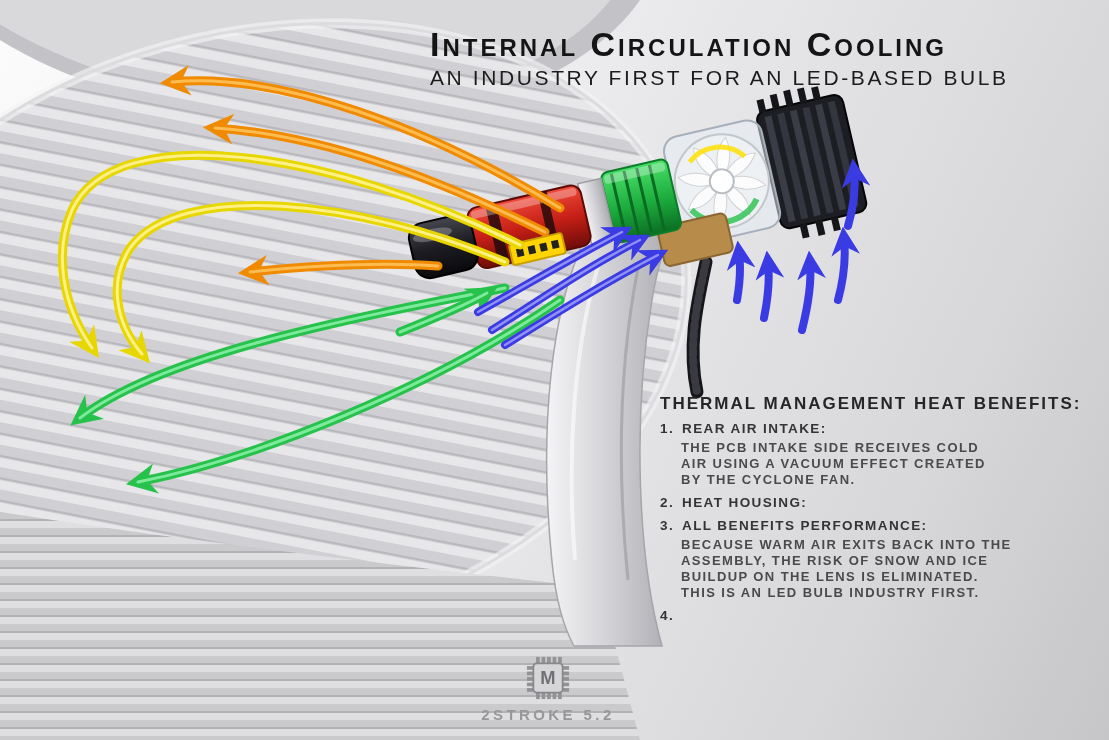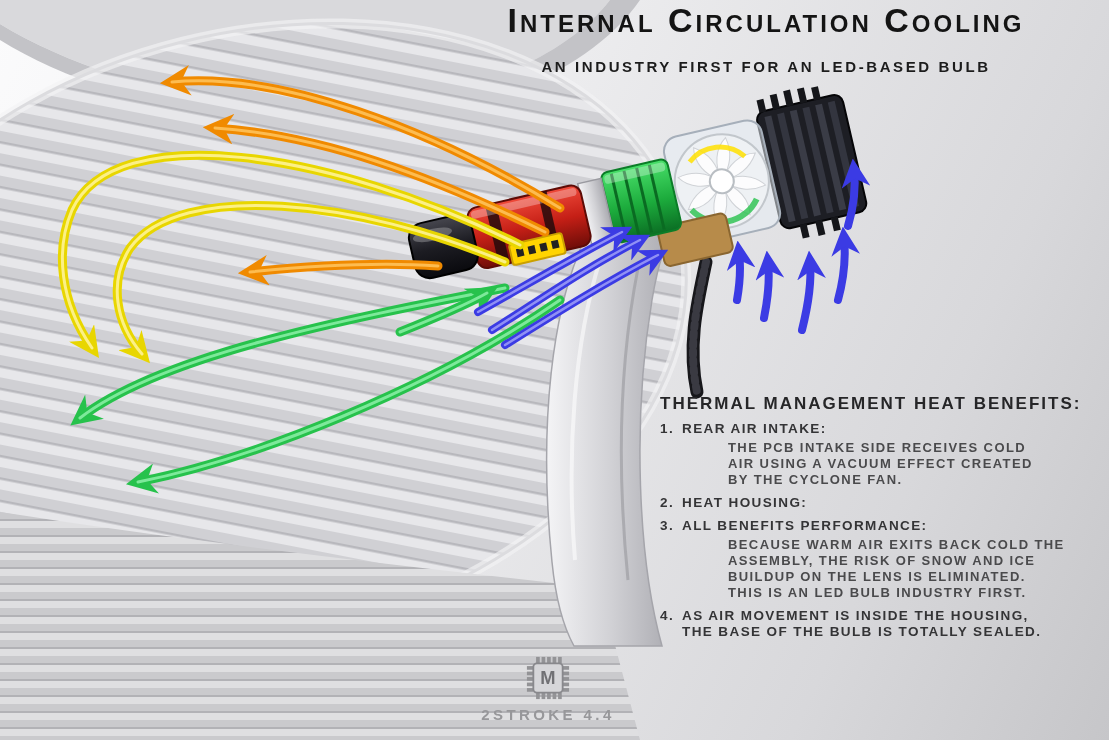--- a/index.html
+++ b/index.html
@@ -4,42 +4,42 @@
 <style>
   html,body{margin:0;padding:0;background:#9b9b9e;}
   .stage{
     position:relative;width:1109px;height:740px;overflow:hidden;
     font-family:"Liberation Sans",sans-serif;
     background:linear-gradient(115deg,#fbfbfc 0%,#ededef 40%,#d8d8db 78%,#c6c6c9 100%);
   }
   .art{position:absolute;left:0;top:0;width:1109px;height:740px;}
 
   
-  .title-block{position:absolute;left:430px;top:2px;width:672px;text-align:center;}
+  .title-block{position:absolute;left:430px;top:26px;width:672px;text-align:left;}
   .main-title{
     margin:0;font-size:34px;font-weight:700;color:#141414;
     font-variant:small-caps;letter-spacing:3px;line-height:1.1;
   }
   .sub-title{
-    margin-top:19px;font-size:15px;font-weight:700;color:#1c1c1c;
+    margin-top:3px;font-size:21px;font-weight:400;color:#1c1c1c;
     letter-spacing:2.6px;
   }
 
   
   .benefits{position:absolute;left:660px;top:394px;width:440px;color:#3d3d3f;}
   .benefits-heading{
     margin:0 0 7px 0;font-size:17px;font-weight:700;color:#262628;
     letter-spacing:2px;
   }
   .benefit{margin:0 0 7px 0;}
   .benefit-title{display:flex;font-size:13.5px;font-weight:700;letter-spacing:1.4px;color:#343436;line-height:16px;margin-bottom:3px;}
   .b-num{width:22px;flex:0 0 22px;}
   .b-label{white-space:pre-line;}
   .b-body{
-    margin-left:68px;font-size:13px;font-weight:700;letter-spacing:1.4px;
+    margin-left:21px;font-size:13px;font-weight:700;letter-spacing:1.4px;
     line-height:16px;color:#4a4a4c;white-space:pre-line;
   }
   .b-body:empty{display:none;}
 
   
   .logo{position:absolute;left:458px;top:656px;width:180px;text-align:center;}
   .chip{width:44px;height:44px;display:inline-block;}
   .chip-letter{font-family:"Liberation Sans",sans-serif;font-size:20px;font-weight:700;fill:#707074;}
   .logo-name{
     margin-top:2px;font-size:15px;font-weight:700;color:#97979a;letter-spacing:3.4px;
@@ -253,31 +253,29 @@
         <span class="b-num">2.</span>
         <span class="b-label">HEAT HOUSING:</span>
       </div>
     </div>
 
     <div class="benefit">
       <div class="benefit-title">
         <span class="b-num">3.</span>
         <span class="b-label">ALL BENEFITS PERFORMANCE:</span>
       </div>
-      <div class="b-body">BECAUSE WARM AIR EXITS BACK COLD THE
+      <div class="b-body">BECAUSE WARM AIR EXITS BACK INTO THE
 ASSEMBLY, THE RISK OF SNOW AND ICE
 BUILDUP ON THE LENS IS ELIMINATED.
 THIS IS AN LED BULB INDUSTRY FIRST.</div>
     </div>
 
     <div class="benefit">
       <div class="benefit-title">
         <span class="b-num">4.</span>
-        <span class="b-label">AS AIR MOVEMENT IS INSIDE THE HOUSING,
-THE BASE OF THE BULB IS TOTALLY SEALED.</span>
       </div>
 
     </div>
   </section>
 
   <footer class="logo">
     <svg class="chip" viewBox="0 0 48 48">
       <g fill="#939396">
         <rect x="11" y="1" width="4" height="7"></rect>
           <rect x="17" y="1" width="4" height="7"></rect>
@@ -296,16 +294,16 @@
           <rect x="1" y="35" width="7" height="4"></rect>
         <rect x="40" y="11" width="7" height="4"></rect>
           <rect x="40" y="17" width="7" height="4"></rect>
           <rect x="40" y="23" width="7" height="4"></rect>
           <rect x="40" y="29" width="7" height="4"></rect>
           <rect x="40" y="35" width="7" height="4"></rect>
       </g>
       <rect x="8" y="8" width="32" height="32" rx="4" fill="#d6d6d9" stroke="#88888c" stroke-width="2"></rect>
       <text class="chip-letter" x="24" y="31" text-anchor="middle">M</text>
     </svg>
-    <div class="logo-name">2STROKE 4.4</div>
+    <div class="logo-name">2STROKE 5.2</div>
   </footer>
 
 </div>
 
 </body></html>

